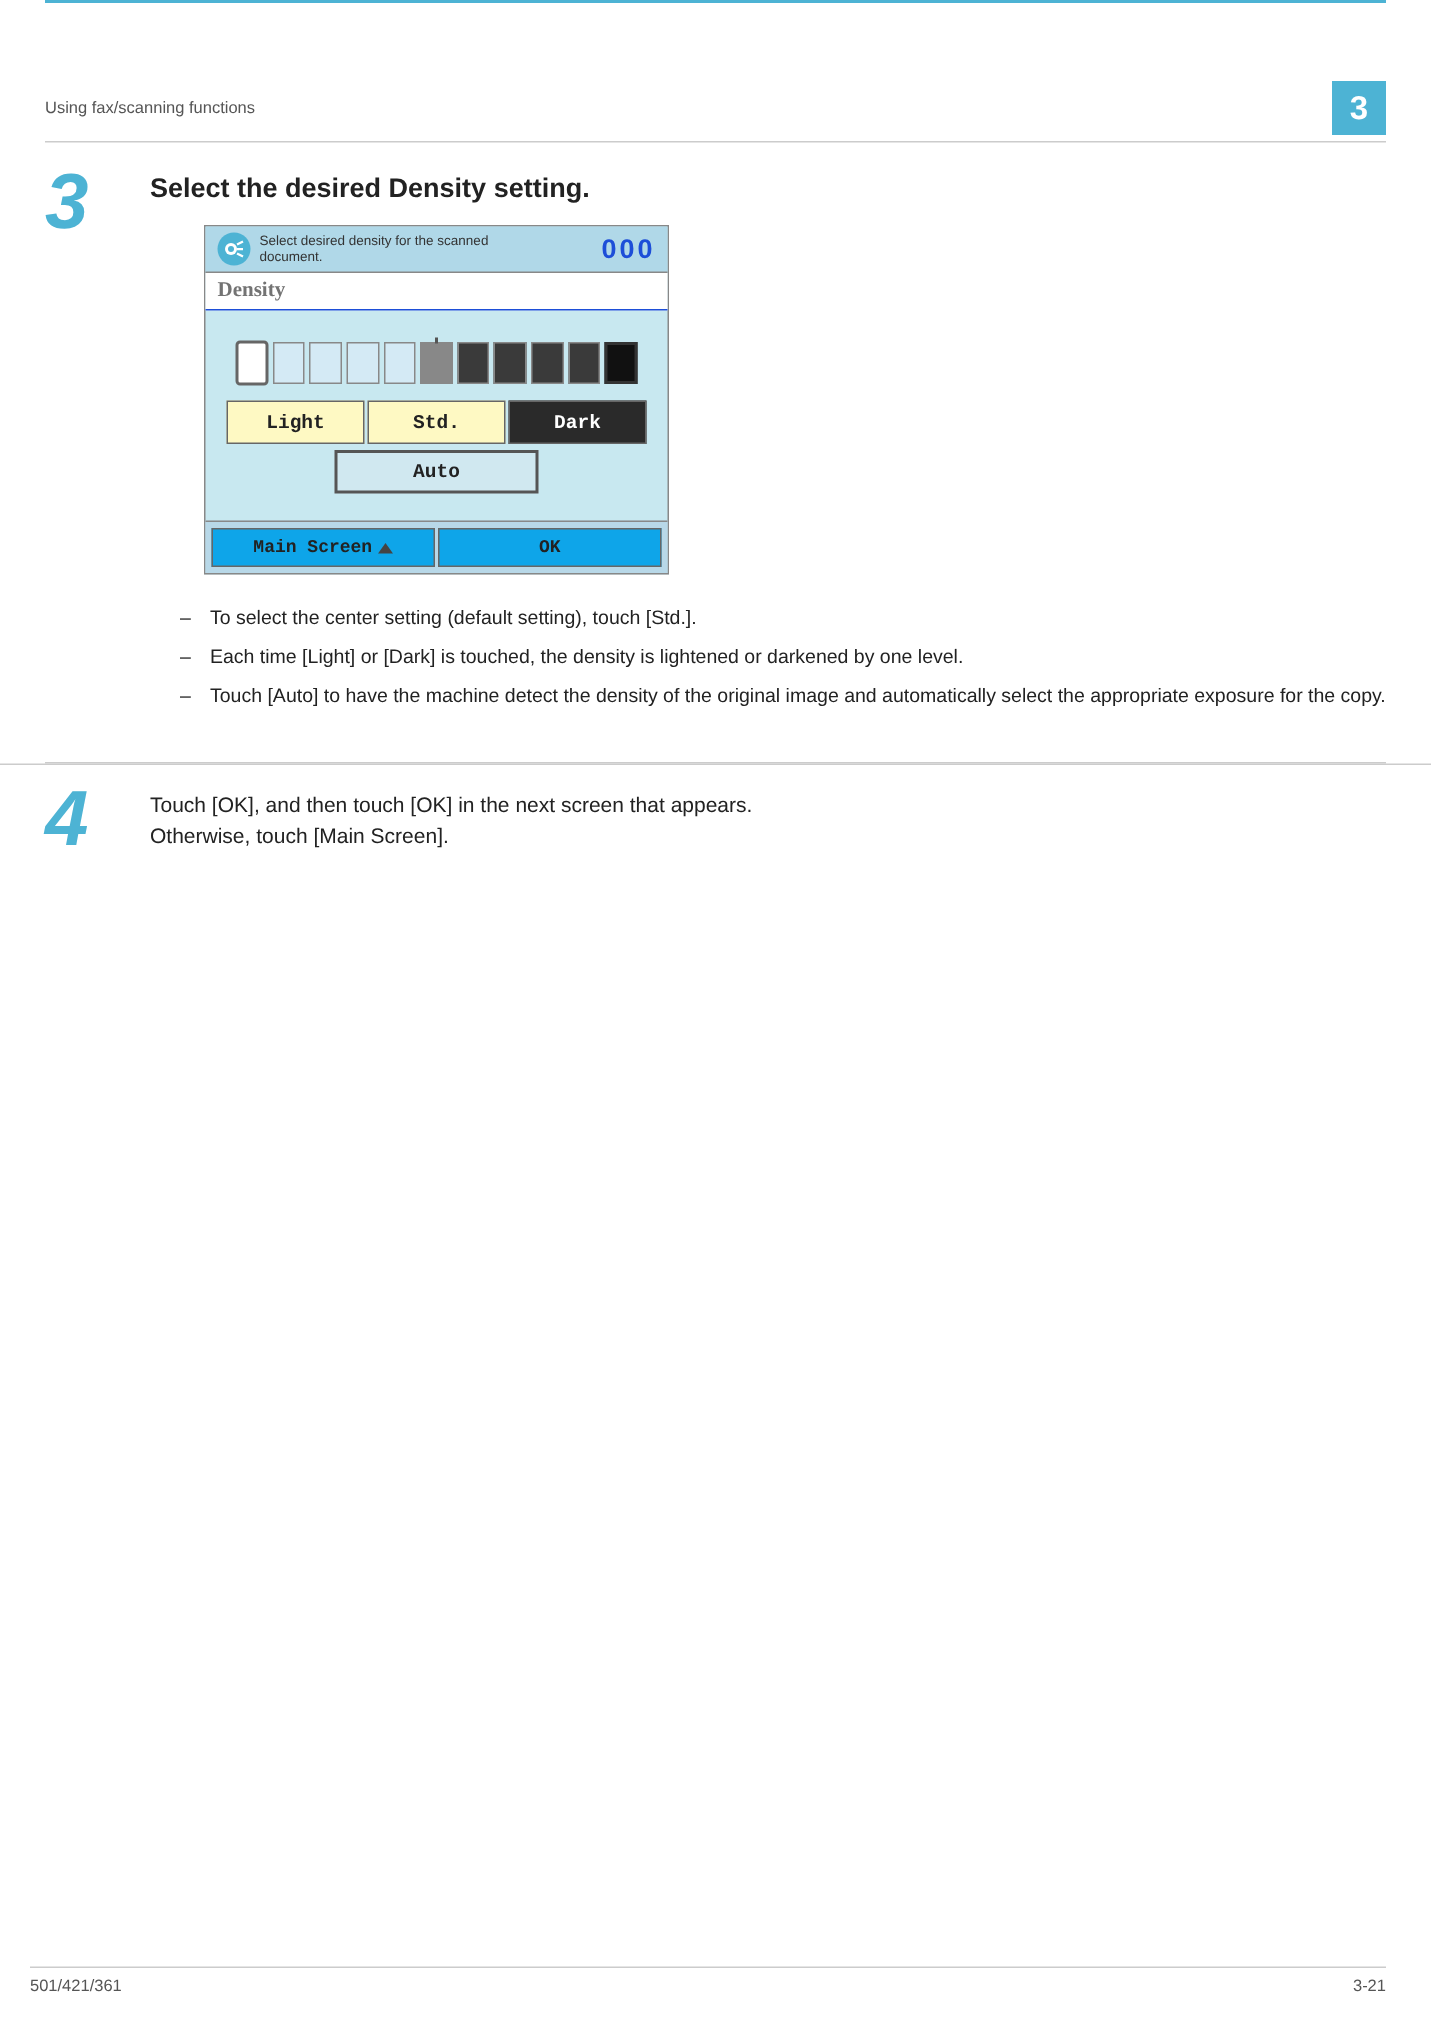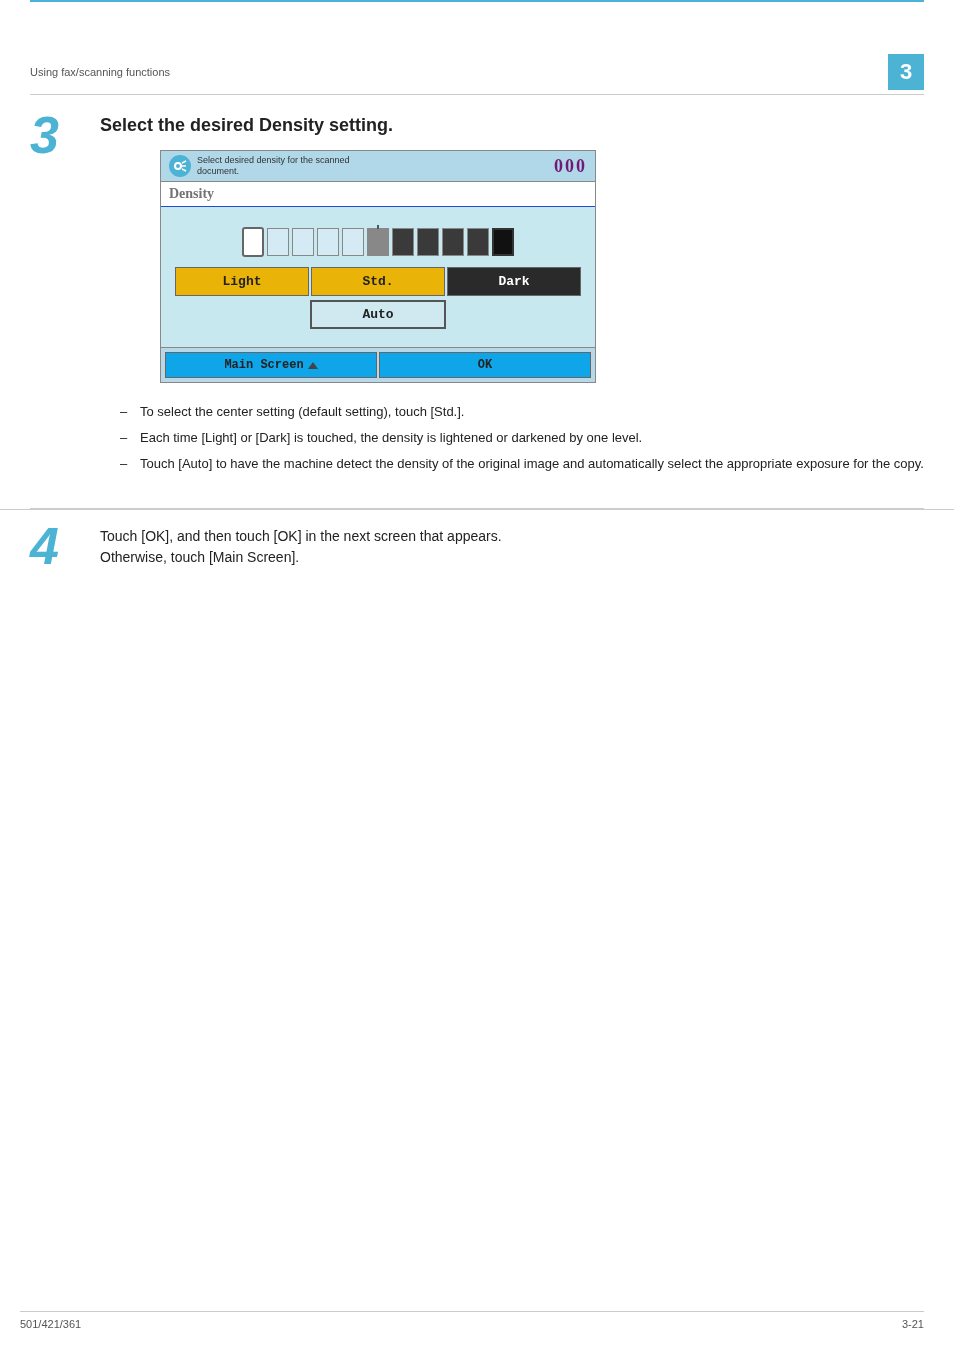--- a/index.html
+++ b/index.html
@@ -74,22 +74,22 @@
       font-size: 18px;
       font-weight: bold;
       color: #222;
       margin-bottom: 14px;
     }
 
     
     .ui-panel {
       border: 1px solid #888;
       background: #c8e8f0;
-      width: 436px;
-      margin-left: 60px;
+      width: 310px;
+      margin-left: 36px;
     }
 
     .ui-panel-header {
       background: #b0d8e8;
       border-bottom: 1px solid #888;
       padding: 4px 8px;
       display: flex;
       align-items: center;
       justify-content: space-between;
     }
@@ -117,23 +117,23 @@
 
     .ui-header-text {
       font-size: 9px;
       color: #333;
       line-height: 1.2;
     }
 
     .ui-counter {
       font-size: 18px;
       font-weight: bold;
-      color: #701a75;
+      color: #1d4ed8;
       letter-spacing: 2px;
-      font-family: Liberation Serif, serif;
+      font-family: Liberation Sans, sans-serif;
     }
 
     .ui-panel-label {
       background: #fff;
       border-bottom: 1px solid #1d4ed8;
       padding: 4px 8px;
       font-size: 14px;
       font-weight: bold;
       color: #737373;
       font-family: Liberation Serif, serif;
@@ -201,21 +201,21 @@
       margin-bottom: 4px;
     }
 
     .ui-btn {
       flex: 1;
       padding: 6px 4px;
       text-align: center;
       font-size: 13px;
       font-weight: bold;
       border: 1px solid #666;
-      background: #eab308;
+      background: #fef9c3;
       color: #222;
       cursor: pointer;
       font-family: 'Courier New', monospace;
     }
 
     .ui-btn.active {
       background: #2a2a2a;
       color: #fff;
     }
 

